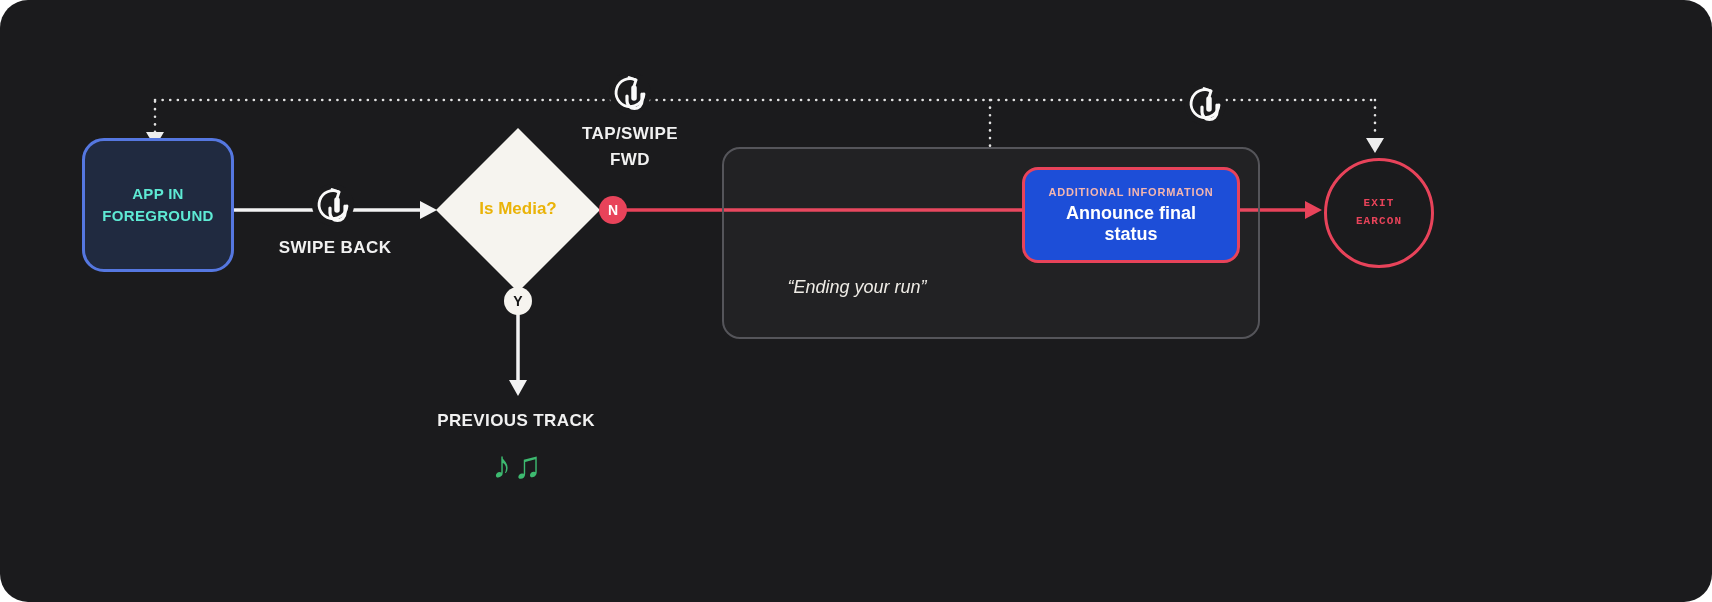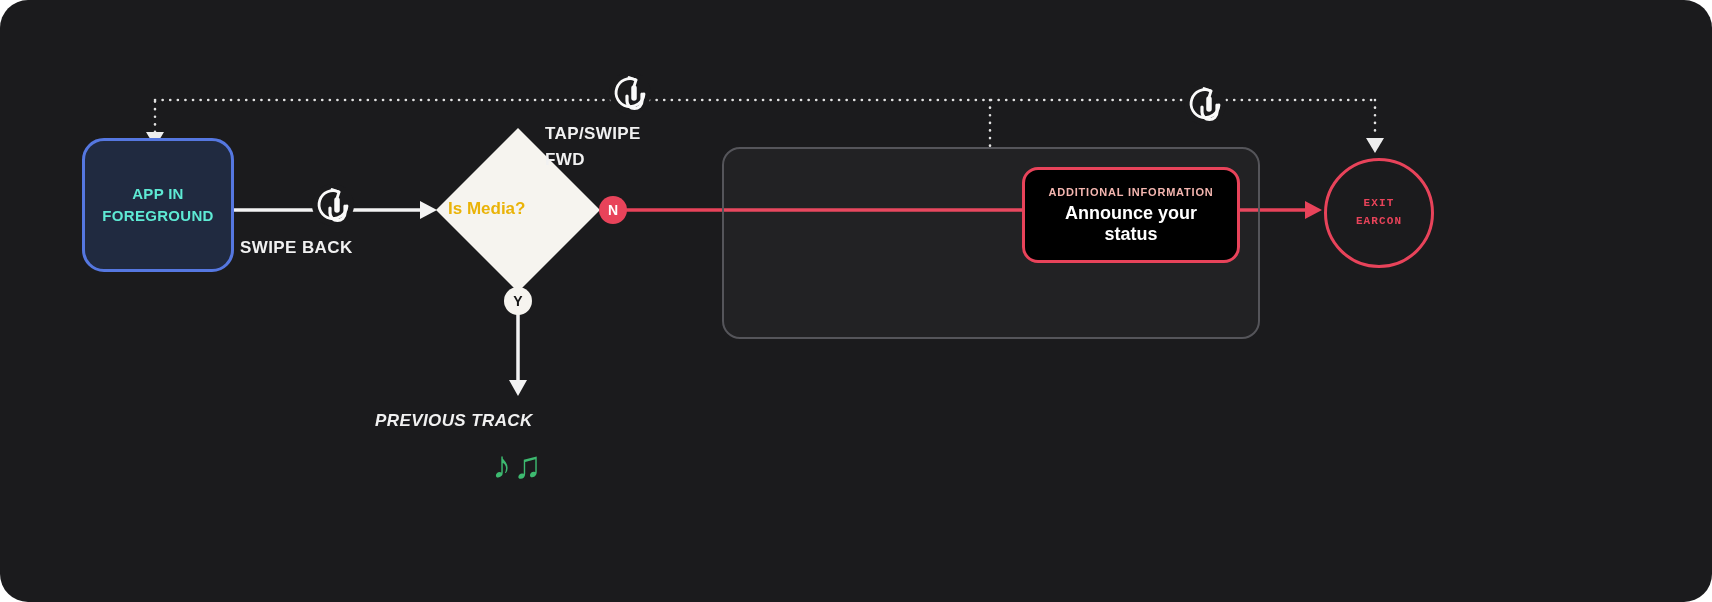--- a/index.html
+++ b/index.html
@@ -11,35 +11,35 @@
   .abs{position:absolute;}
   .pre{white-space:pre-line;}
   svg.wires{position:absolute;left:0;top:0;pointer-events:none;}
 
   .node-app{
     left:82px;top:138px;width:146px;height:128px;
     border:3px solid #5577e0;background:#202a40;border-radius:22px;
     display:flex;align-items:center;justify-content:center;text-align:center;
     color:#5eead4;font-weight:bold;font-size:15px;letter-spacing:.3px;line-height:1.45;
   }
-  .lbl{color:#f1f1f1;font-weight:bold;font-size:17px;letter-spacing:.4px;}
+  .lbl{color:#f1f1f1;font-weight:bold;font-size:17px;text-align:center;letter-spacing:.4px;}
   .swipe-back{left:240px;top:238px;width:190px;}
   .tapfwd{left:545px;top:121px;width:170px;line-height:1.5;}
   .ismedia{left:448px;top:199px;width:140px;color:#eab308;letter-spacing:0;}
   .badge{width:28px;height:28px;border-radius:50%;display:flex;align-items:center;justify-content:center;font-weight:bold;font-size:14px;}
   .badge-n{left:599px;top:196px;background:#e8435a;color:#ffffff;}
   .badge-y{left:504px;top:287px;background:#f6f4ef;color:#161616;}
-  .prev{left:375px;top:411px;width:240px;font-style:italic;}
+  .prev{left:396px;top:411px;width:240px;}
   .notes{left:448px;top:446px;width:140px;text-align:center;color:#3dba70;font-size:38px;letter-spacing:2px;line-height:1;}
   .group{
     left:722px;top:147px;width:534px;height:188px;
     border:2px solid #55555a;border-radius:18px;background:rgba(255,255,255,0.03);
   }
   .card{
-    position:absolute;border:3px solid #e8435a;border-radius:16px;background:#000000;
+    position:absolute;border:3px solid #e8435a;border-radius:16px;background:#1d4ed8;
     display:flex;flex-direction:column;align-items:center;justify-content:center;gap:5px;text-align:center;
   }
   .card1{left:752px;top:167px;width:210px;height:90px;}
   .card2{left:1022px;top:167px;width:212px;height:90px;}
   .eyebrow{font-size:11px;font-weight:bold;color:#f4b6b0;letter-spacing:.8px;}
   .card-title{font-size:18px;font-weight:bold;color:#ffffff;line-height:1.15;}
   .quote{font-style:italic;font-size:18px;color:#efece6;text-align:center;line-height:1.5;}
   .quote1{left:742px;top:274px;width:230px;}
   .quote2{left:1000px;top:271px;width:258px;}
   .earcon{
@@ -103,23 +103,24 @@
   <div class="abs lbl tapfwd pre">TAP/SWIPE
 FWD</div>
 
   <div class="abs lbl ismedia">Is Media?</div>
   <div class="abs badge badge-n">N</div>
   <div class="abs badge badge-y">Y</div>
 
   <div class="abs lbl prev">PREVIOUS TRACK</div>
   <div class="abs notes">♪♫</div>
 
+  <div class="abs quote quote1">“Ending your run”</div>
 
   <div class="abs card card2">
     <div class="eyebrow">ADDITIONAL INFORMATION</div>
-    <div class="card-title pre">Announce your
+    <div class="card-title pre">Announce final
 status</div>
   </div>
 
   <div class="abs earcon pre">EXIT
 EARCON</div>
 
 </div>
 
 </body></html>

